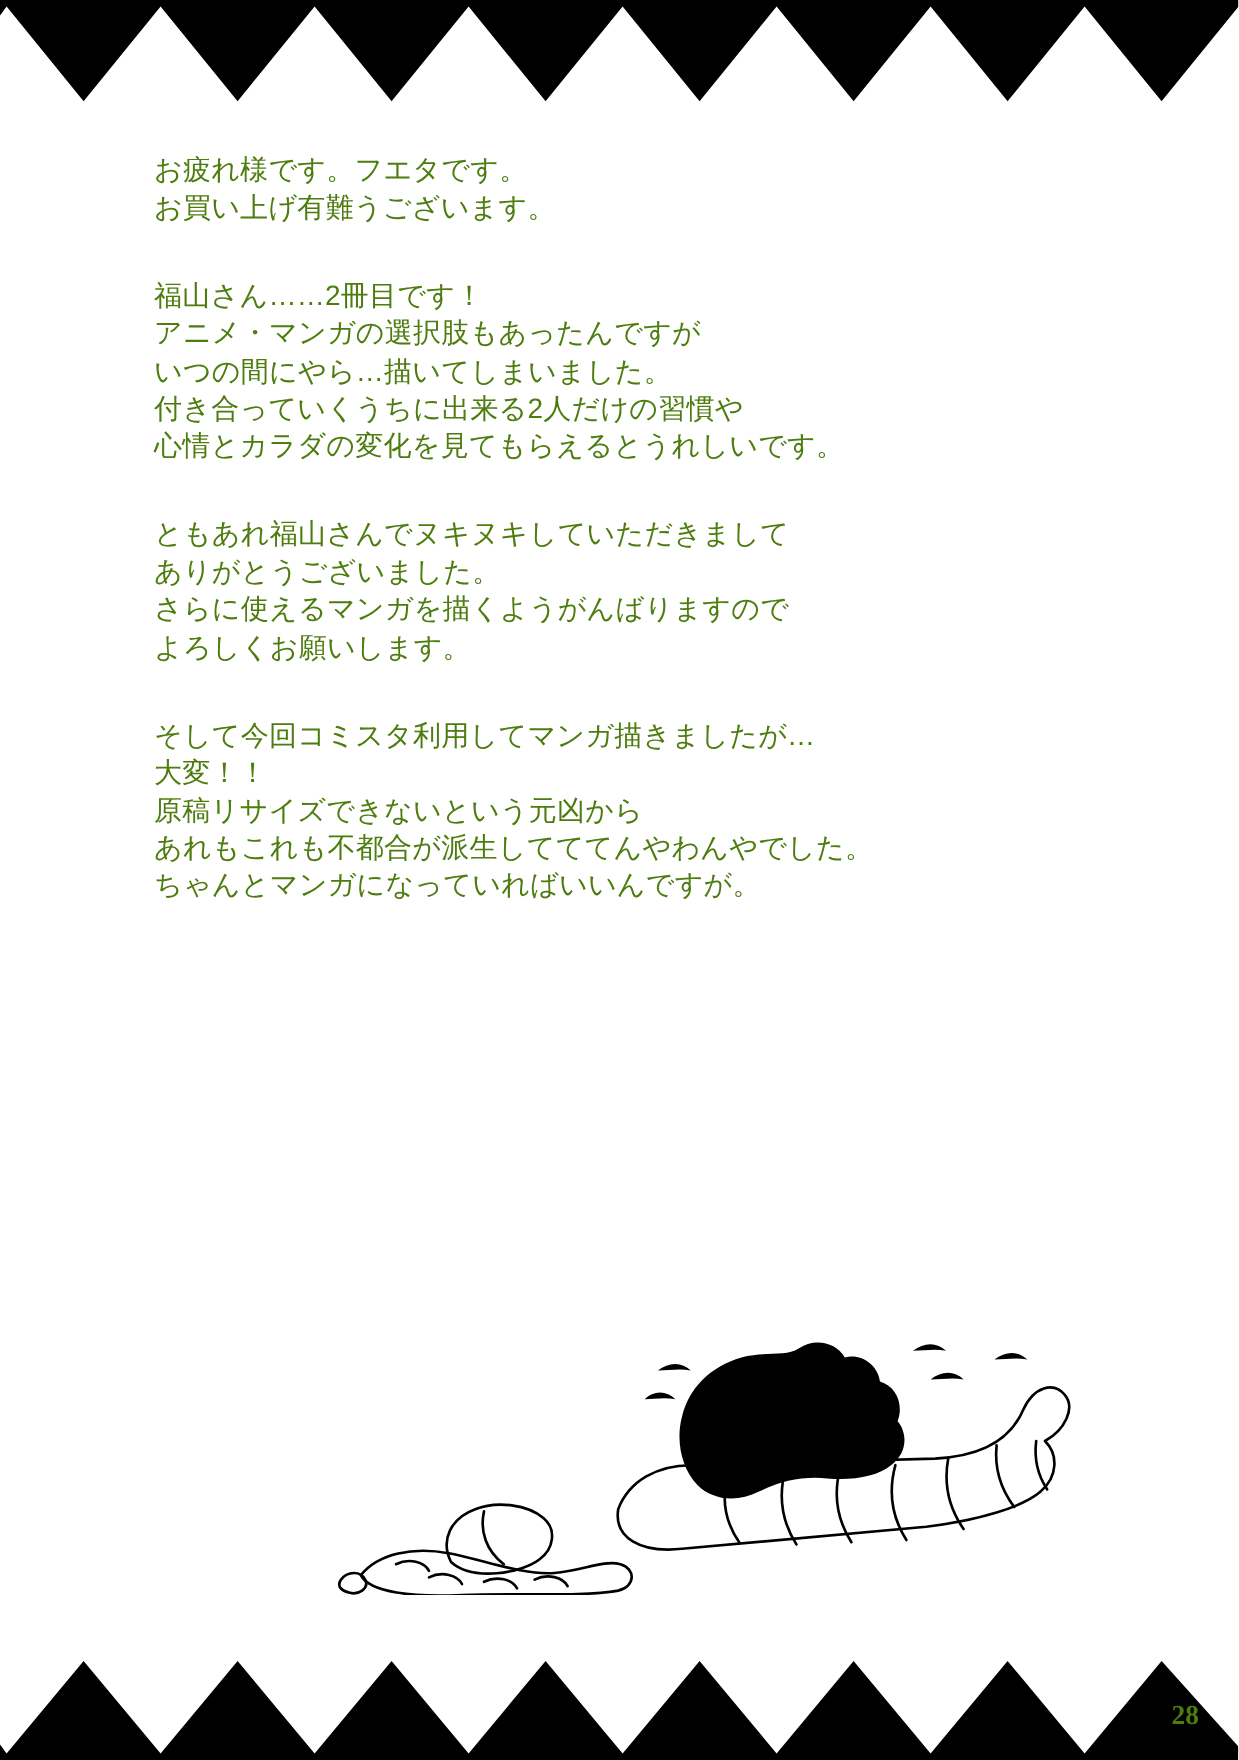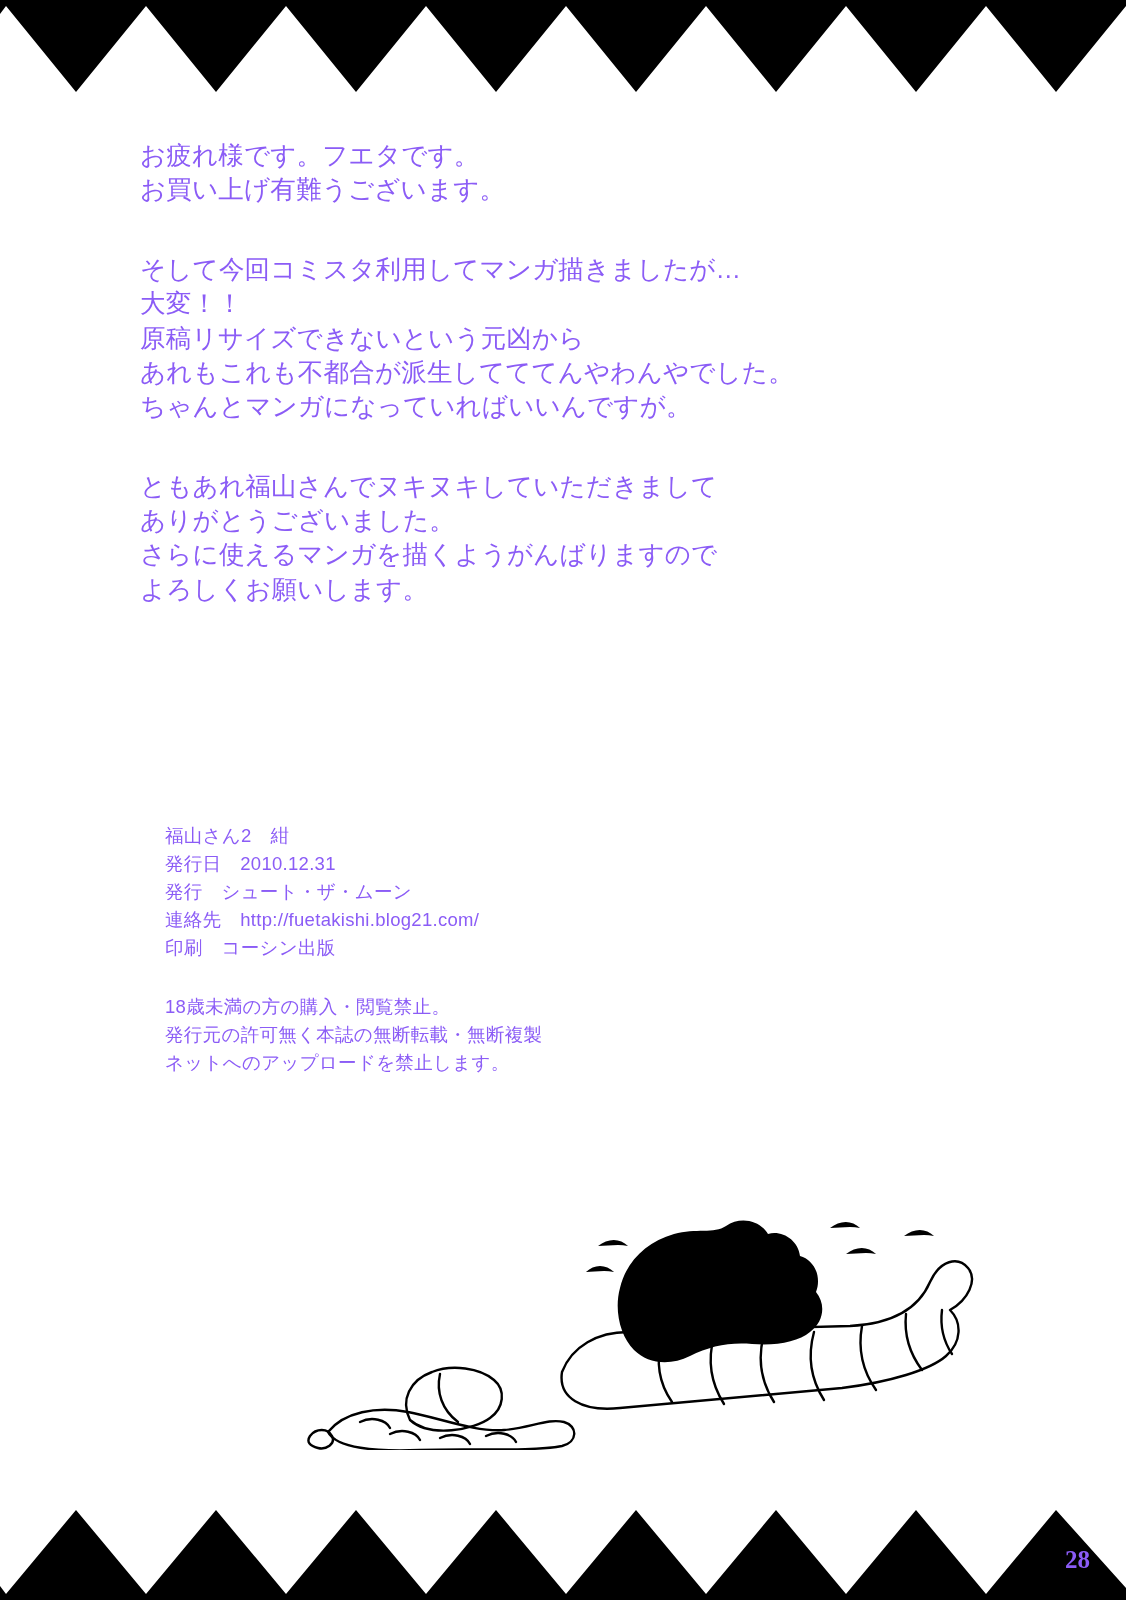--- a/index.html
+++ b/index.html
@@ -7,21 +7,21 @@
     padding: 0;
     background: #ffffff;
   }
   .page {
     position: relative;
     width: 1126px;
     height: 1600px;
     background: #ffffff;
     overflow: hidden;
     font-family: "Liberation Sans", sans-serif;
-    color: #8b5cf6;
+    color: #4d7c0f;
   }
 
   
   .zigzag {
     position: absolute;
     left: 0;
     width: 1126px;
     height: 96px;
   }
   .zigzag.top { top: 0; }
@@ -83,41 +83,36 @@
 
 <div class="page">
 
   <svg class="zigzag top" viewBox="0 0 1126 96" preserveAspectRatio="none">
     <path d="M0,0 H1126 V6 L1056,92 L986,6 L916,92 L846,6 L776,92 L706,6 L636,92 L566,6 L496,92 L426,6 L356,92 L286,6 L216,92 L146,6 L76,92 L6,6 L0,14 Z" fill="#000000"></path>
   </svg>
 
   <div class="afterword">
     <p class="para">お疲れ様です。フエタです。
 お買い上げ有難うございます。</p>
+    <p class="para">福山さん……2冊目です！
+アニメ・マンガの選択肢もあったんですが
+いつの間にやら…描いてしまいました。
+付き合っていくうちに出来る2人だけの習慣や
+心情とカラダの変化を見てもらえるとうれしいです。</p>
+    <p class="para">ともあれ福山さんでヌキヌキしていただきまして
+ありがとうございました。
+さらに使えるマンガを描くようがんばりますので
+よろしくお願いします。</p>
     <p class="para">そして今回コミスタ利用してマンガ描きましたが…
 大変！！
 原稿リサイズできないという元凶から
 あれもこれも不都合が派生してててんやわんやでした。
 ちゃんとマンガになっていればいいんですが。</p>
-    <p class="para">ともあれ福山さんでヌキヌキしていただきまして
-ありがとうございました。
-さらに使えるマンガを描くようがんばりますので
-よろしくお願いします。</p>
   </div>
 
-  <div class="colophon">
-    <p class="colophon-block">福山さん2　紺
-発行日　2010.12.31
-発行　シュート・ザ・ムーン
-連絡先　http://fuetakishi.blog21.com/
-印刷　コーシン出版</p>
-    <p class="colophon-block notice">18歳未満の方の購入・閲覧禁止。
-発行元の許可無く本誌の無断転載・無断複製
-ネットへのアップロードを禁止します。</p>
-  </div>
 
   <svg class="art" viewBox="0 0 700 290">
     <g fill="none" stroke="#000000" stroke-width="2.4" stroke-linejoin="round" stroke-linecap="round">
 
       <path d="M272,212 C282,186 308,172 338,172 L560,166 C600,164 628,150 640,122
                C650,100 668,96 678,108 C688,120 678,140 660,150
                C672,162 672,182 656,196 C640,210 600,222 552,228
                L330,248 C292,252 268,238 272,212 Z"></path>
 
       <path d="M372,178 C366,200 368,222 382,242"></path>

